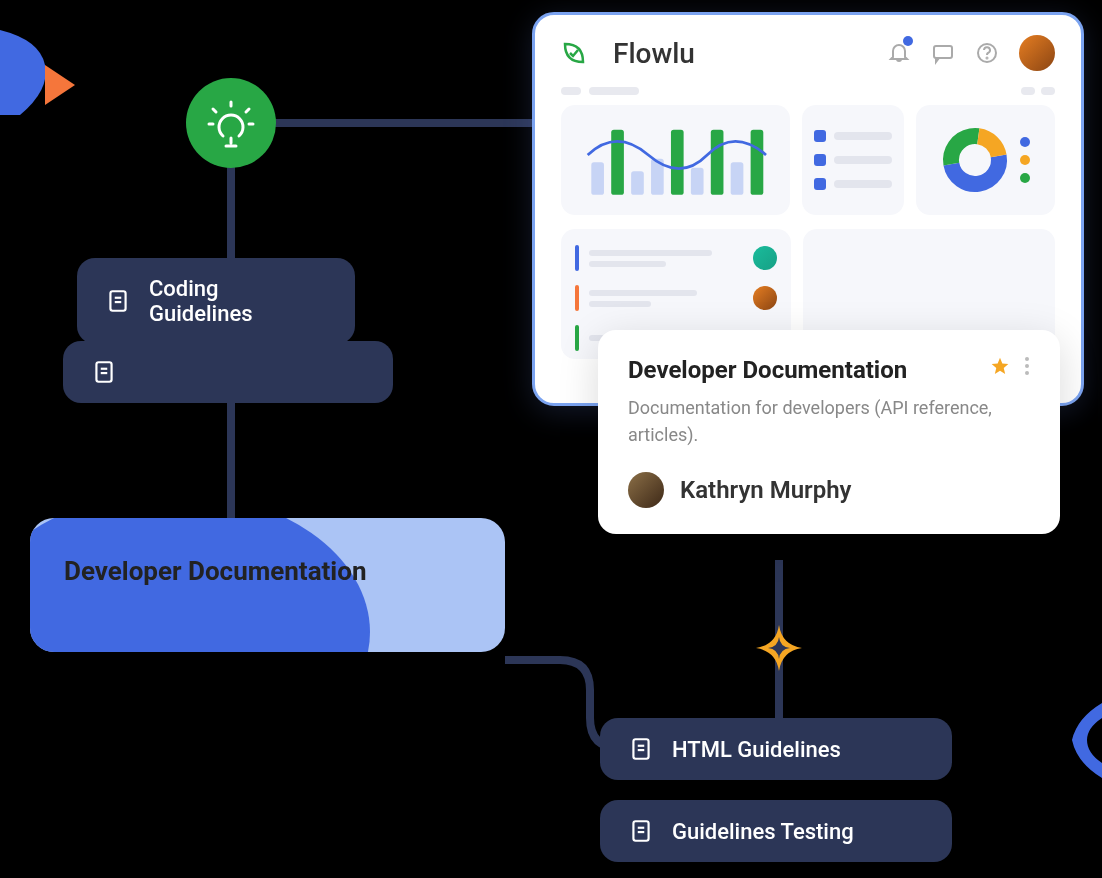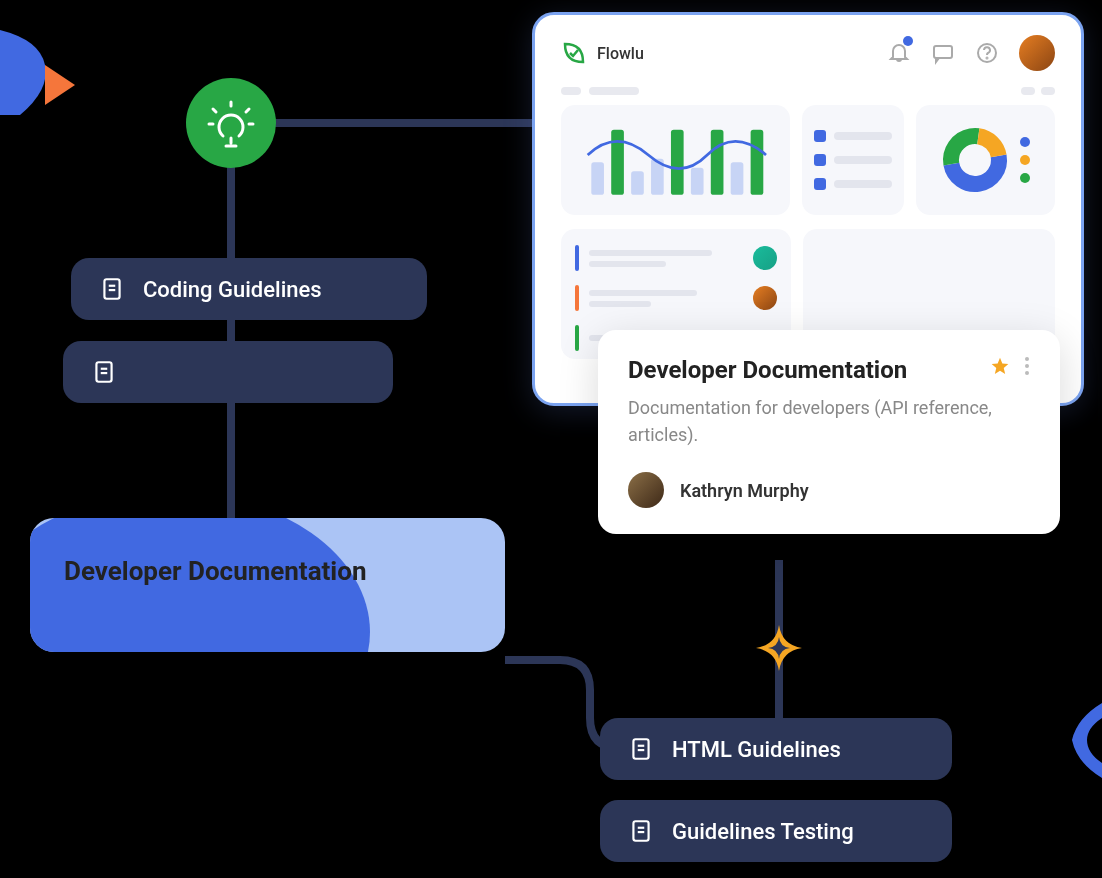--- a/index.html
+++ b/index.html
@@ -28,21 +28,21 @@
     .search-card-title { font-size: 26px; font-weight: 700; color: #222; margin-bottom: 28px; }
     .search-box { background: #f2f3f6; border-radius: 16px; padding: 18px 24px; display: flex; align-items: center; gap: 18px; }
     .search-box svg { width: 26px; height: 26px; stroke: #999; }
     .search-box input { border: none; background: none; font-size: 22px; color: #888; outline: none; flex: 1; }
 
     
     .dashboard { position: absolute; top: 12px; left: 532px; width: 552px; height: 394px; background: #fff; border: 3px solid #7ba3f0; border-radius: 22px; padding: 20px 26px; box-shadow: 0 6px 30px rgba(100,130,220,0.2); }
     .dash-header { display: flex; align-items: center; justify-content: space-between; margin-bottom: 16px; }
     .dash-brand { display: flex; align-items: center; gap: 10px; }
     .dash-brand-logo { width: 26px; height: 26px; }
-    .dash-brand-text { font-size: 16px; font-weight: 500; color: #333; }
+    .dash-brand-text { font-size: 28px; font-weight: 500; color: #333; margin-left: 16px; }
     .dash-icons { display: flex; align-items: center; gap: 20px; }
     .dash-icons svg, .dash-icons .avatar { width: 24px; height: 24px; }
     .dash-icons .avatar { width: 36px; height: 36px; border-radius: 50%; background: linear-gradient(135deg, #e67e22, #8b4513); }
     .bell-dot { position: relative; }
     .bell-dot::after { content: ''; position: absolute; top: -3px; right: -2px; width: 10px; height: 10px; background: #4169e1; border-radius: 50%; }
 
     .skel-row { display: flex; justify-content: space-between; margin-bottom: 10px; }
     .skel { background: #e8e9ef; border-radius: 4px; height: 8px; }
 
     .widgets { display: flex; gap: 12px; margin-bottom: 14px; }
@@ -66,21 +66,21 @@
     .widget-empty { flex: 1; height: 130px; }
 
     
     .doc-card { position: absolute; top: 330px; left: 598px; width: 462px; background: #fff; border-radius: 18px; padding: 26px 30px; box-shadow: 0 10px 40px rgba(0,0,0,0.15); }
     .doc-card-header { display: flex; align-items: flex-start; justify-content: space-between; margin-bottom: 10px; }
     .doc-card-title { font-size: 24px; font-weight: 700; color: #222; }
     .doc-card-header-icons { display: flex; align-items: center; gap: 14px; }
     .doc-card-desc { font-size: 18px; color: #888; line-height: 1.5; margin-bottom: 24px; }
     .doc-card-user { display: flex; align-items: center; gap: 16px; }
     .doc-card-user .avatar { width: 36px; height: 36px; border-radius: 50%; background: linear-gradient(135deg, #8b6f47, #3d2817); }
-    .doc-card-user-name { font-size: 18px; font-weight: 600; color: #333; }
+    .doc-card-user-name { font-size: 24px; font-weight: 600; color: #333; }
   </style>
 </head>
 <body>
 
 <div class="deco-arrow-topleft">
   <svg viewBox="0 0 85 85">
     <path d="M0 0 Q 40 10 45 35 Q 50 60 20 85 L 0 85 Z" fill="#4169e1"></path>
     <path d="M45 35 L 75 55 L 45 75 Z" fill="#f5763b"></path>
   </svg>
 </div>
@@ -101,21 +101,21 @@
 
   <path d="M 505 660 L 560 660 Q 590 660 590 690 L 590 718 Q 590 748 620 748 L 750 748" stroke="#2c3657" stroke-width="8" fill="none"></path>
 </svg>
 
 <div class="idea-bulb">
   <svg viewBox="0 0 50 50" fill="none" stroke="#fff" stroke-width="3" stroke-linecap="round">
     <path d="M25 40 v5 M20 48 h10 M17 38 a12 12 0 1 1 16 0 M25 8 v-4 M10 14 l-3 -3 M40 14 l3 -3 M7 26 h-4 M43 26 h4"></path>
   </svg>
 </div>
 
-<div class="pill" style="top:258px;left:71px;width:356px">
+<div class="pill" style="top:258px;left:77px;width:278px">
   <svg viewBox="0 0 24 24" fill="none" stroke="#fff" stroke-width="2">
       <rect x="5" y="3" width="14" height="18" rx="2"></rect>
       <line x1="9" y1="9" x2="15" y2="9"></line>
       <line x1="9" y1="13" x2="15" y2="13"></line>
     </svg>
   <span>Coding Guidelines</span>
 </div>
 
 <div class="pill" style="top:341px;left:63px;width:330px">
   <svg viewBox="0 0 24 24" fill="none" stroke="#fff" stroke-width="2">

